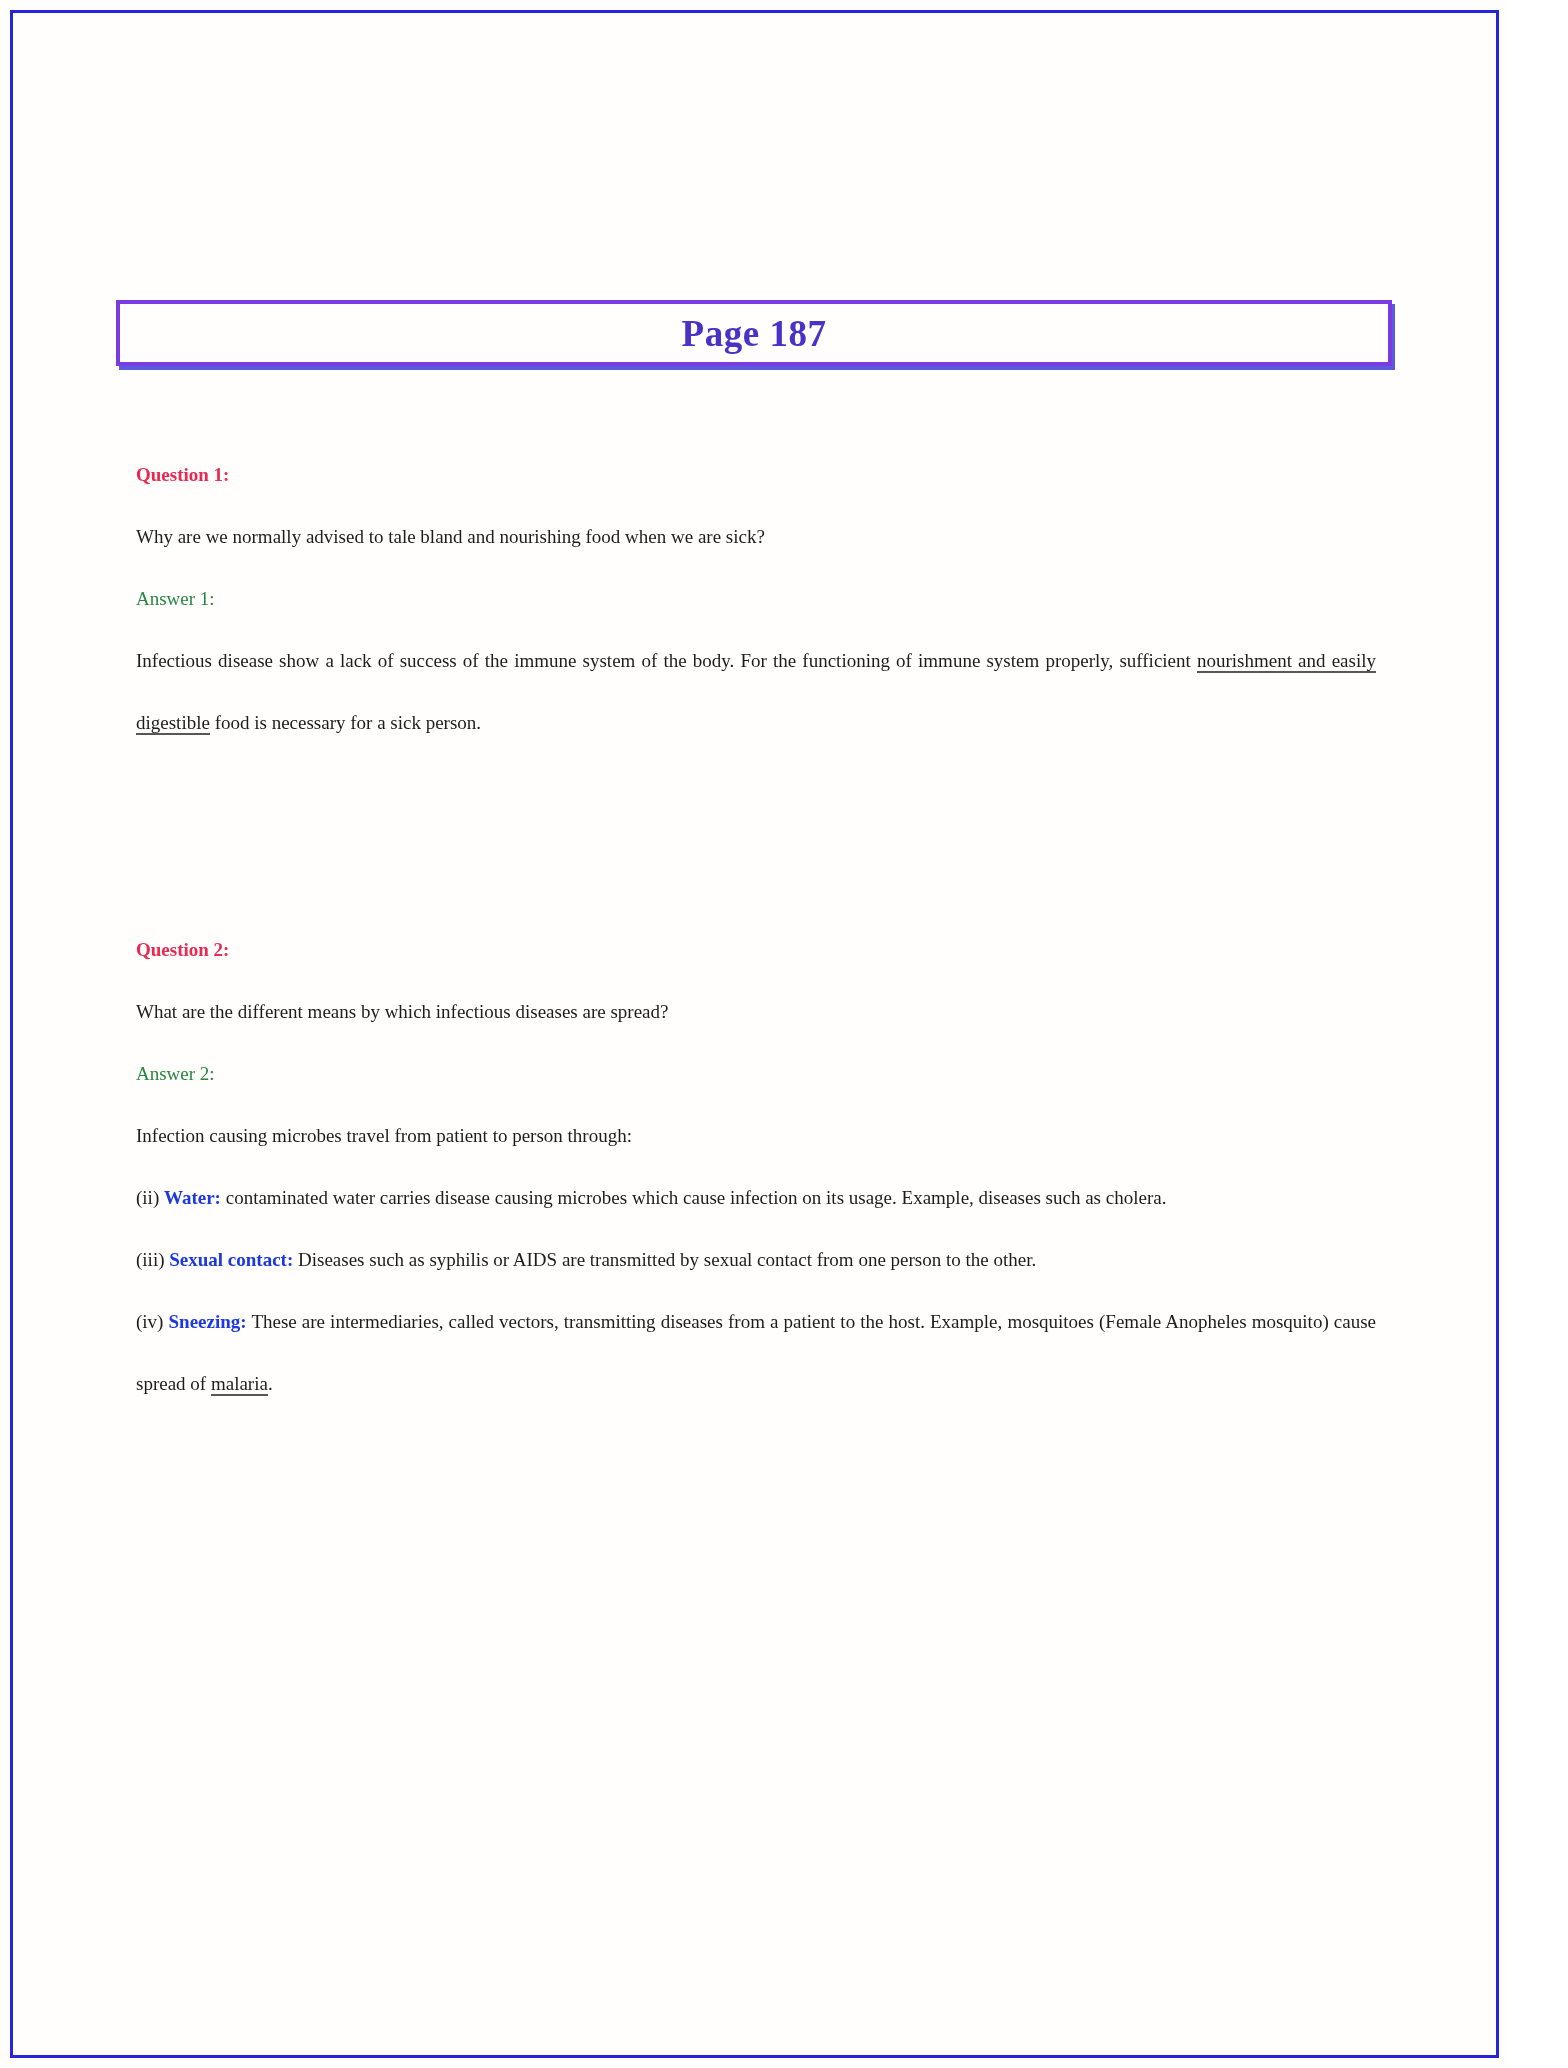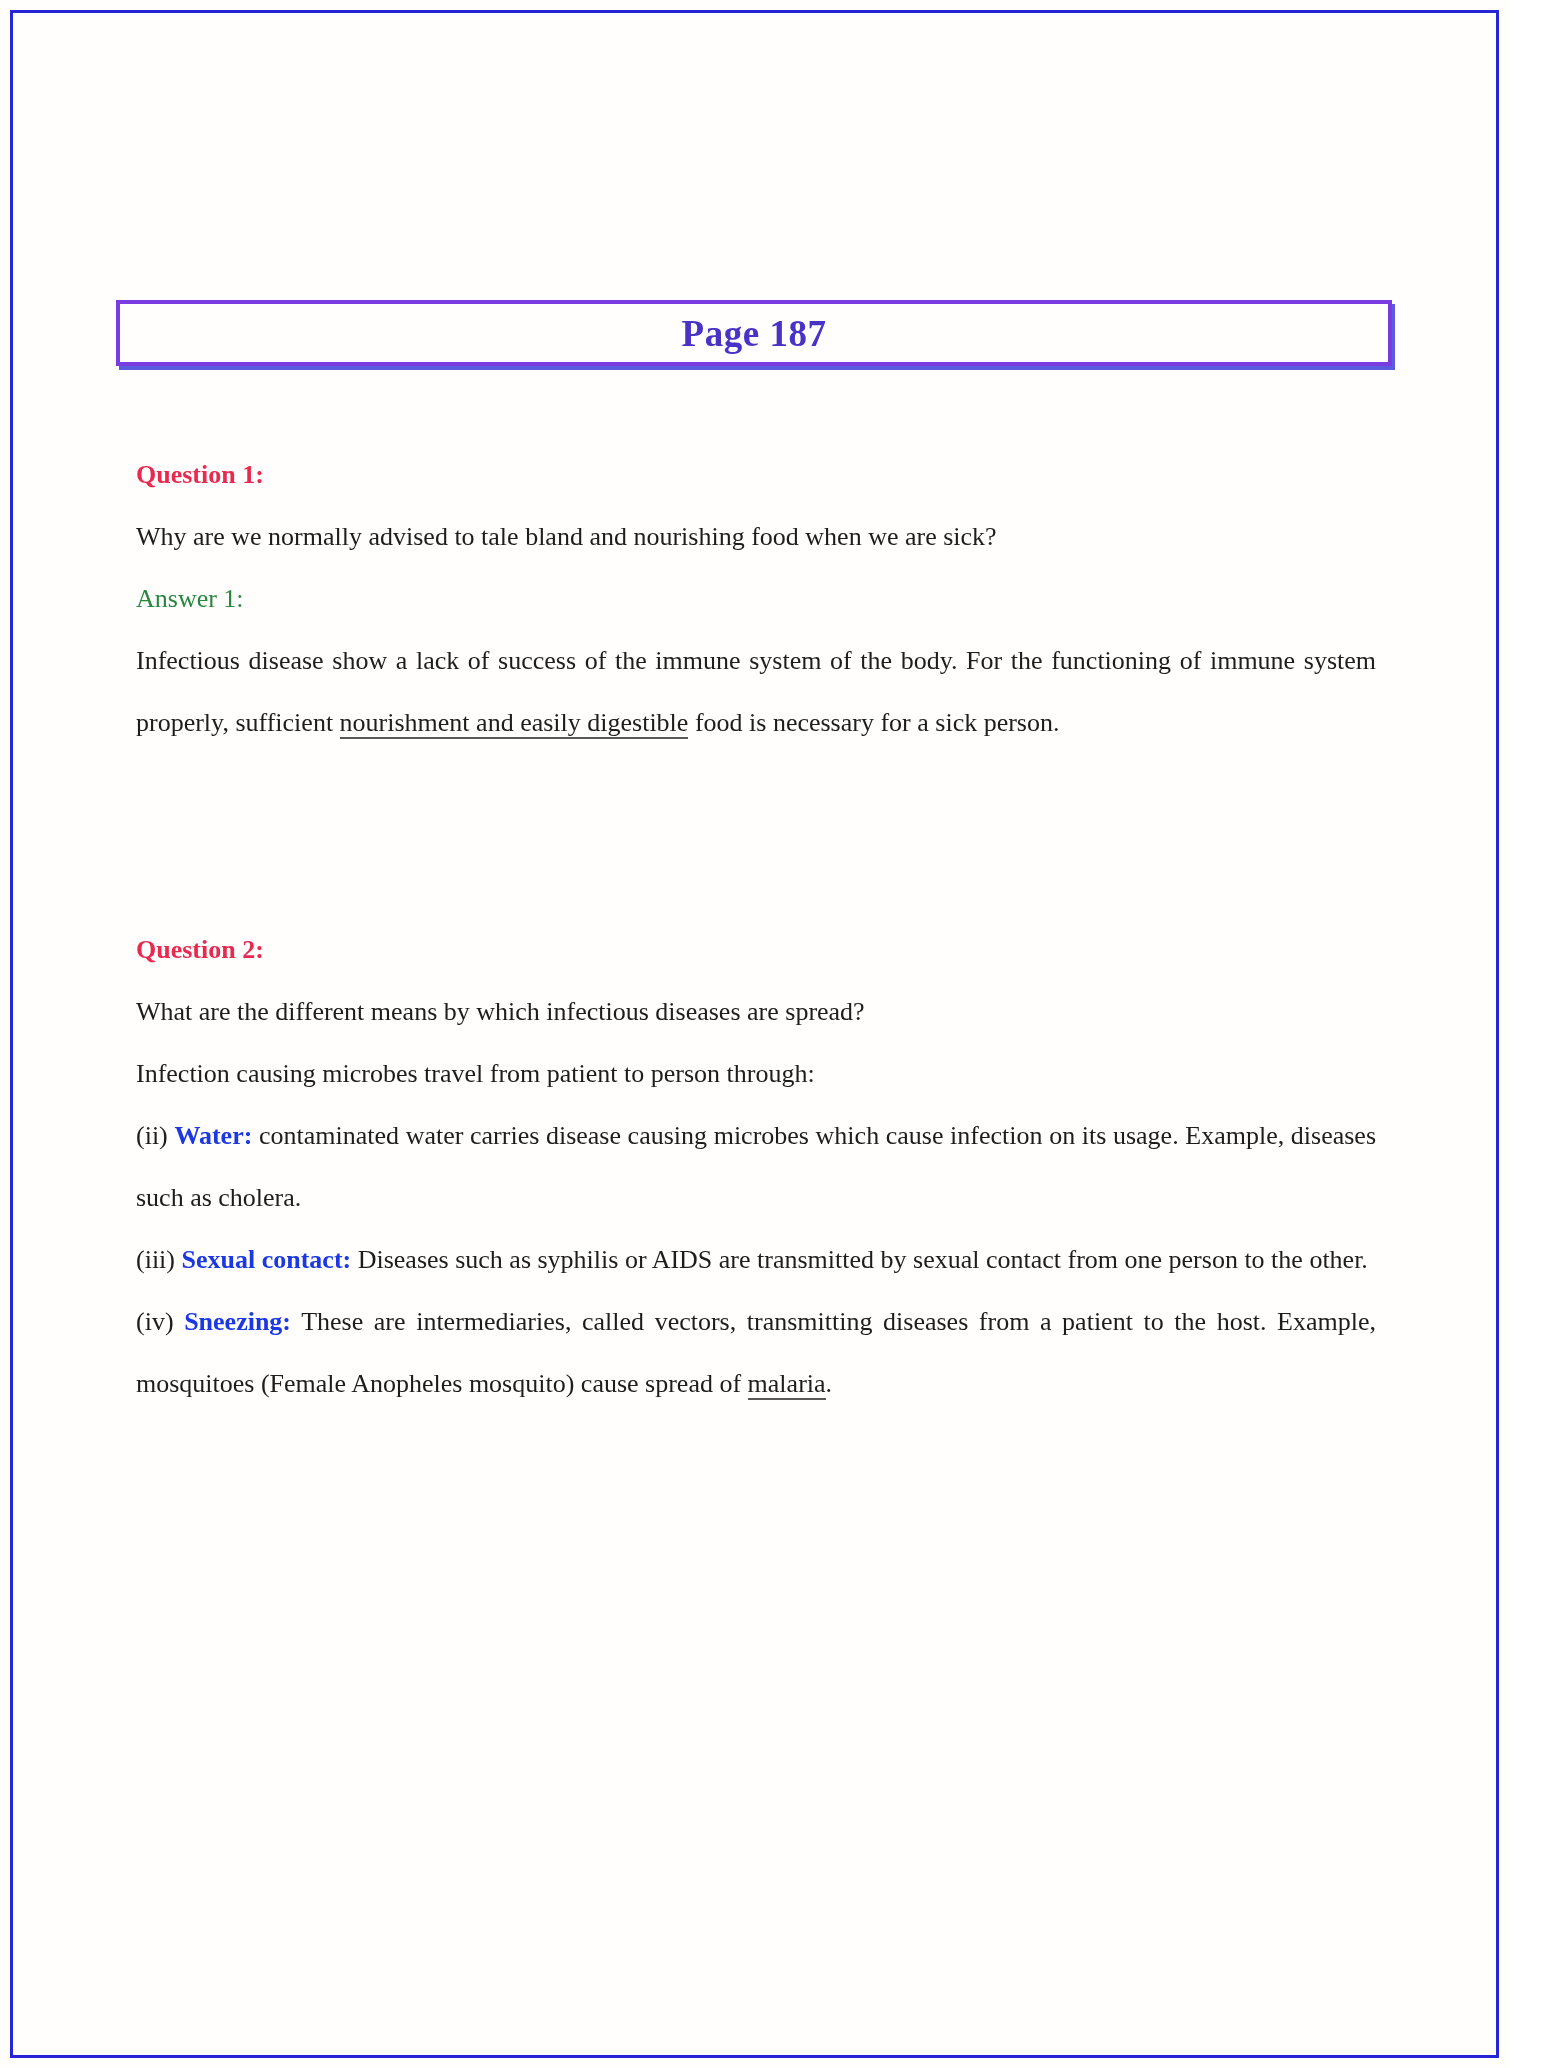--- a/index.html
+++ b/index.html
@@ -35,21 +35,21 @@
     background:var(--page-bg);
   }
   .title{
     font-size:37px;
     font-weight:bold;
     color:var(--title-text);
     letter-spacing:0.5px;
   }
   .content{
     margin:78px 133px 0 136px;
-    font-size:26px;
+    font-size:19px;
     line-height:62px;
     color:var(--body);
     text-align:justify;
   }
   .content p{margin:0;}
   .q-label{
     color:var(--question);
     font-weight:bold;
   }
   .a-label{
@@ -80,20 +80,21 @@
     <section class="qa">
       <p class="q-label">Question 1:</p>
       <p class="para">Why are we normally advised to tale bland and nourishing food when we are sick?</p>
       <p class="a-label">Answer 1:</p>
       <p class="para"><span>Infectious disease show a lack of success of the immune system of the body. For the functioning of immune system properly, sufficient </span><span class="u">nourishment and easily digestible</span><span> food is necessary for a sick person.</span></p>
     </section>
 
     <section class="qa section-2">
       <p class="q-label">Question 2:</p>
       <p class="para">What are the different means by which infectious diseases are spread?</p>
+      <p class="a-label">Answer 2:</p>
       <p class="para">Infection causing microbes travel from patient to person through:</p>
       <p class="para"><span>(ii) </span><span class="b">Water:</span><span> contaminated water carries disease causing microbes which cause infection on its usage. Example, diseases such as cholera.</span></p>
       <p class="para"><span>(iii) </span><span class="b">Sexual contact:</span><span> Diseases such as syphilis or AIDS are transmitted by sexual contact from one person to the other.</span></p>
       <p class="para"><span>(iv) </span><span class="b">Sneezing:</span><span> These are intermediaries, called vectors, transmitting diseases from a patient to the host. Example, mosquitoes (Female Anopheles mosquito) cause spread of </span><span class="u">malaria</span><span>.</span></p>
     </section>
 
   </div>
 </div>
 
 </body></html>

